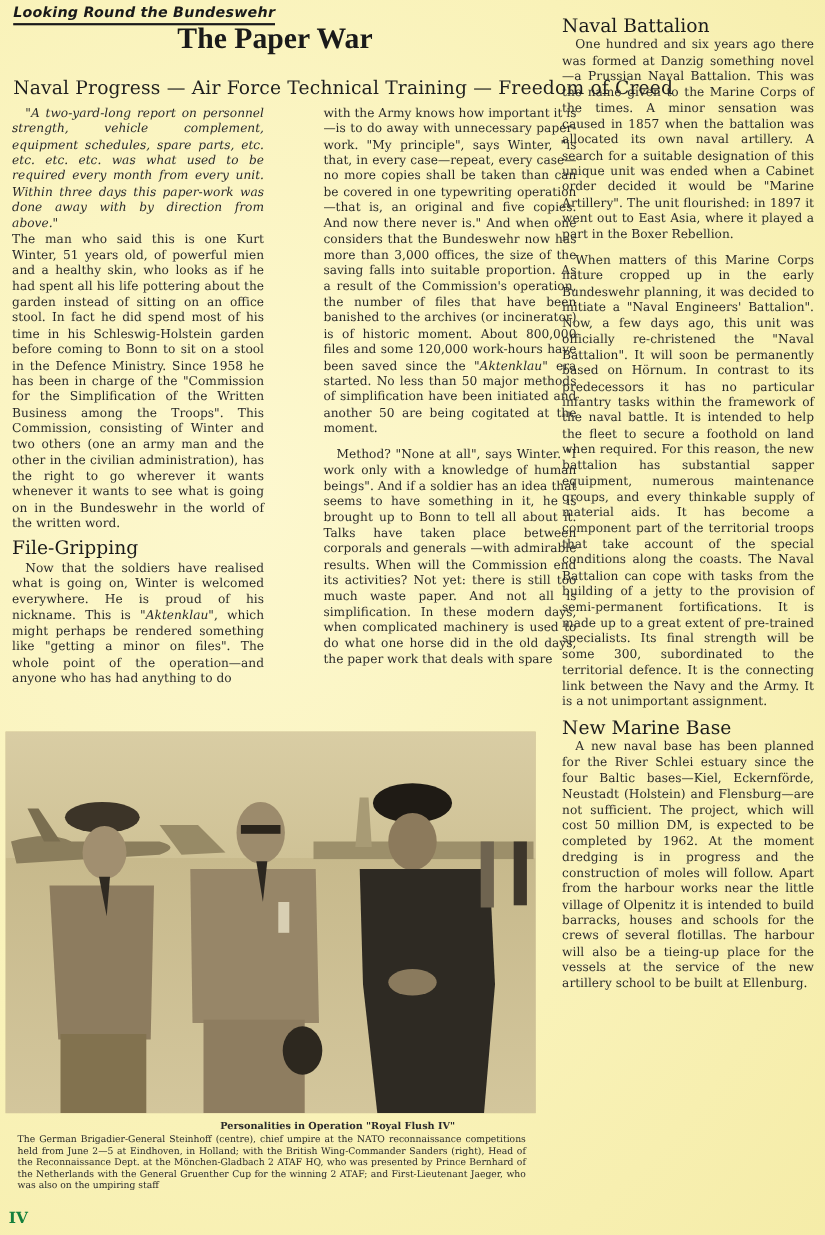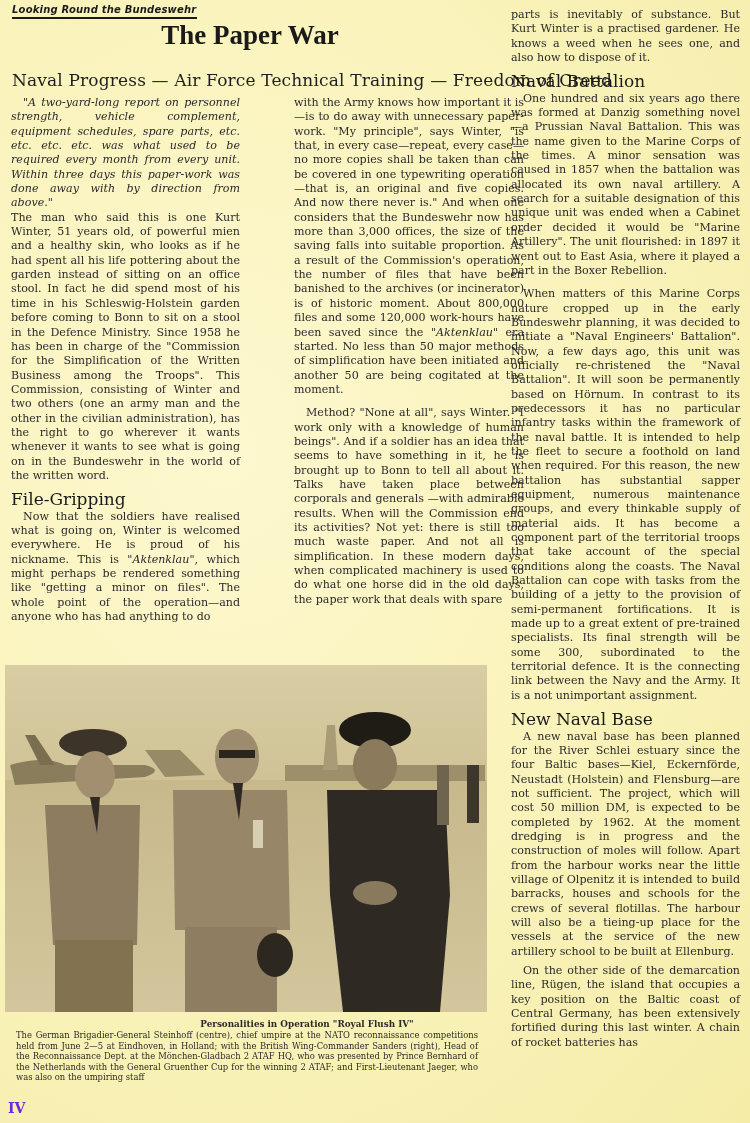--- a/index.html
+++ b/index.html
@@ -6,21 +6,21 @@
   body {
     width: 750px; height: 1123px; overflow: hidden; position: relative;
     background: #fbf6c4;
     background-image: radial-gradient(ellipse at 30% 40%, #fdf8cf 0%, #f9f2b8 60%, #f5eca8 100%);
     font-family: "DejaVu Serif", serif;
     color: #2a2a2a;
   }
   .section-head {
     position: absolute; left: 12px; top: 4px;
     font-family: "DejaVu Sans", sans-serif; font-weight: bold; font-style: italic;
-    font-size: 10px; color: #1a1a1a; letter-spacing: 0.2px;
+    font-size: 13px; color: #1a1a1a; letter-spacing: 0.2px;
     border-bottom: 2px solid #1a1a1a; padding-bottom: 2px;
   }
   .title {
     position: absolute; left: 0; width: 500px; top: 20px; text-align: center;
     font-family: "Liberation Serif", serif; font-weight: bold; font-size: 27px; color: #1a1a1a;
   }
   .subtitle {
     position: absolute; left: 12px; width: 486px; top: 70px;
     font-family: "DejaVu Serif", serif; font-weight: normal; font-size: 17px;
     color: #1e1e1e; white-space: nowrap; letter-spacing: 0.15px;
@@ -45,21 +45,21 @@
   }
   .photo svg { width: 100%; height: 100%; display: block; }
   .caption {
     position: absolute; left: 16px; top: 1019px; width: 462px;
     font-family: "DejaVu Serif", serif; font-size: 8.4px; line-height: 10.4px;
     text-align: justify; color: #2a2a2a;
   }
   .caption .cap-title { display: block; text-align: center; font-weight: bold; font-size: 8.8px; margin-bottom: 1px; margin-left: 120px; }
   .page-num {
     position: absolute; left: 8px; top: 1100px;
-    font-family: "DejaVu Serif", serif; font-weight: bold; font-size: 14px; color: #6d28d9;
+    font-family: "DejaVu Serif", serif; font-weight: bold; font-size: 14px; color: #15803d;
   }
 </style>
 </head>
 <body>
 
 <div class="section-head">Looking Round the Bundeswehr</div>
 <div class="title">The Paper War</div>
 <div class="subtitle">Naval Progress — Air Force Technical Training — Freedom of Creed</div>
 
 <div class="col col1">
@@ -70,31 +70,29 @@
   <p><span>Now that the soldiers have realised what is going on, Winter is welcomed everywhere. He is proud of his nickname. This is </span><em>"Aktenklau"</em><span>, which might perhaps be rendered something like "getting a minor on files". The whole point of the operation—and anyone who has had anything to do</span></p>
 </div>
 
 <div class="col col2">
   <p style="text-indent:0"><span>with the Army knows how important it is—is to do away with unnecessary paper-work. "My principle", says Winter, "is that, in every case—repeat, every case—no more copies shall be taken than can be covered in one typewriting operation—that is, an original and five copies. And now there never is." And when one considers that the Bundeswehr now has more than 3,000 offices, the size of the saving falls into suitable proportion. As a result of the Commission's operation, the number of files that have been banished to the archives (or incinerator) is of historic moment. About 800,000 files and some 120,000 work-hours have been saved since the </span><em>"Aktenklau"</em><span> era started. No less than 50 major methods of simplification have been initiated and another 50 are being cogitated at the moment.</span></p>
   <div class="gap"></div>
   <p>Method? "None at all", says Winter. "I work only with a knowledge of human beings". And if a soldier has an idea that seems to have something in it, he is brought up to Bonn to tell all about it. Talks have taken place between corporals and generals —with admirable results. When will the Commission end its activities? Not yet: there is still too much waste paper. And not all is simplification. In these modern days, when complicated machinery is used to do what one horse did in the old days, the paper work that deals with spare</p>
 </div>
 
 <div class="col col3">
-  <p style="text-indent:0">parts is inevitably of substance. But Kurt Winter is a practised gardener. He knows a weed when he sees one, and also how to dispose of it.</p>
   <div class="gap"></div>
   <h3>Naval Battalion</h3>
   <p>One hundred and six years ago there was formed at Danzig something novel—a Prussian Naval Battalion. This was the name given to the Marine Corps of the times. A minor sensation was caused in 1857 when the battalion was allocated its own naval artillery. A search for a suitable designation of this unique unit was ended when a Cabinet order decided it would be "Marine Artillery". The unit flourished: in 1897 it went out to East Asia, where it played a part in the Boxer Rebellion.</p>
   <div class="gap"></div>
   <p>When matters of this Marine Corps nature cropped up in the early Bundeswehr planning, it was decided to initiate a "Naval Engineers' Battalion". Now, a few days ago, this unit was officially re-christened the "Naval Battalion". It will soon be permanently based on Hörnum. In contrast to its predecessors it has no particular infantry tasks within the framework of the naval battle. It is intended to help the fleet to secure a foothold on land when required. For this reason, the new battalion has substantial sapper equipment, numerous maintenance groups, and every thinkable supply of material aids. It has become a component part of the territorial troops that take account of the special conditions along the coasts. The Naval Battalion can cope with tasks from the building of a jetty to the provision of semi-permanent fortifications. It is made up to a great extent of pre-trained specialists. Its final strength will be some 300, subordinated to the territorial defence. It is the connecting link between the Navy and the Army. It is a not unimportant assignment.</p>
   <div class="gap"></div>
-  <h3>New Naval Base</h3>
+  <h3>New Marine Base</h3>
   <p>A new naval base has been planned for the River Schlei estuary since the four Baltic bases—Kiel, Eckernförde, Neustadt (Holstein) and Flensburg—are not sufficient. The project, which will cost 50 million DM, is expected to be completed by 1962. At the moment dredging is in progress and the construction of moles will follow. Apart from the harbour works near the little village of Olpenitz it is intended to build barracks, houses and schools for the crews of several flotillas. The harbour will also be a tieing-up place for the vessels at the service of the new artillery school to be built at Ellenburg.</p>
   <div class="gap" style="height:5px"></div>
-  <p>On the other side of the demarcation line, Rügen, the island that occupies a key position on the Baltic coast of Central Germany, has been extensively fortified during this last winter. A chain of rocket batteries has</p>
 </div>
 
 <div class="photo" title="Three uniformed officers standing on an airfield apron, jet aircraft in background">
   <svg viewBox="0 0 482 347" preserveAspectRatio="none">
     <defs>
       <linearGradient id="sky" x1="0" y1="0" x2="0" y2="1">
         <stop offset="0" stop-color="#d9cda4"></stop>
         <stop offset="1" stop-color="#cfc296"></stop>
       </linearGradient>
       <linearGradient id="ground" x1="0" y1="0" x2="0" y2="1">

